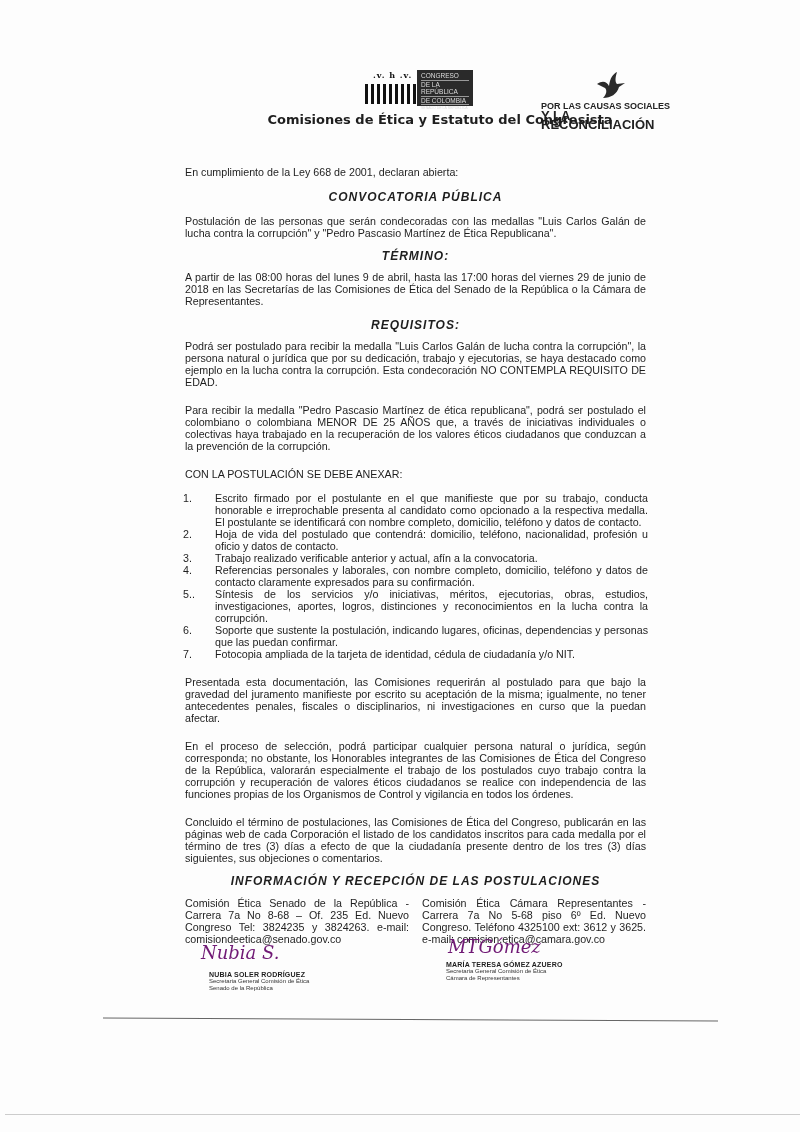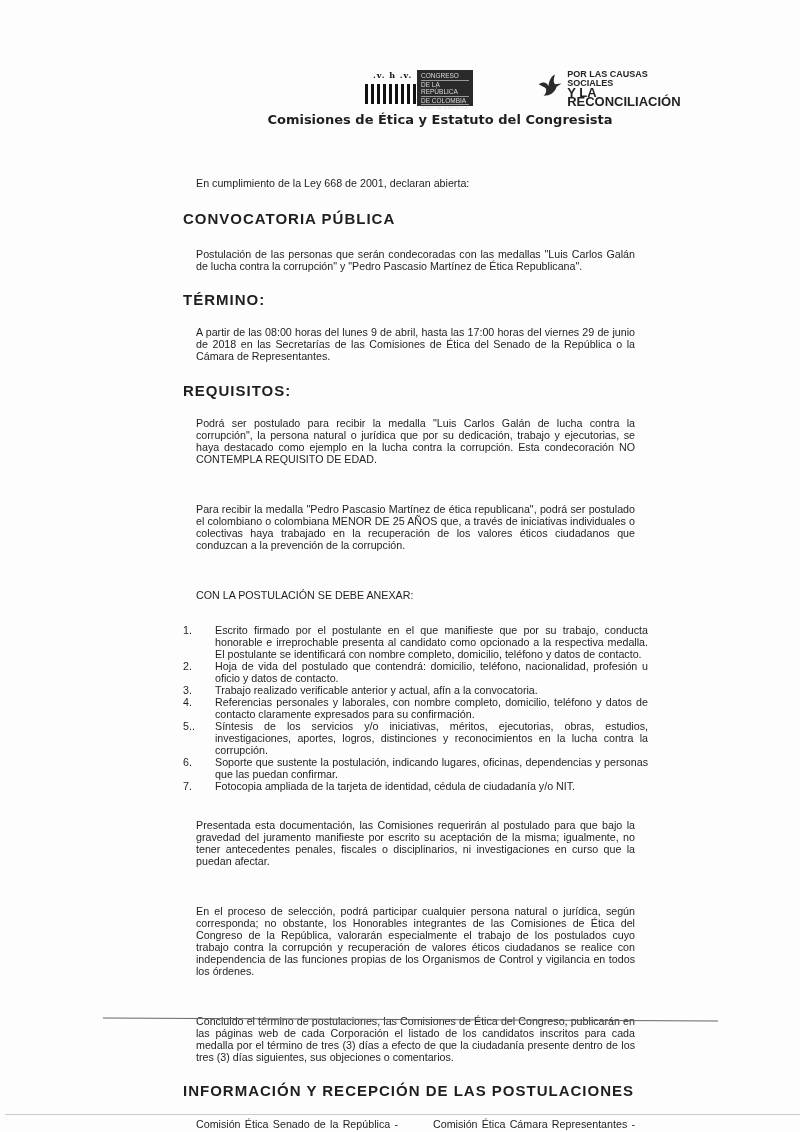--- a/index.html
+++ b/index.html
@@ -10,29 +10,29 @@
   .page { position: absolute; left: 0; top: 0; width: 684px; height: 1132px; }
   .header-logos { position: absolute; top: 70px; left: 365px; width: 320px; height: 40px; }
   .congreso-logo { position: absolute; left: 0; top: 0; height: 36px; display: flex; align-items: stretch; }
   .logo-bars { width: 52px; height: 36px; position: relative; }
   .logo-bars .dots { position: absolute; top: 0; left: 8px; font-size: 8px; font-weight: bold; letter-spacing: 1px; color: #111; font-family: "DejaVu Serif", serif; }
   .logo-bars .bars { position: absolute; bottom: 2px; left: 0; width: 52px; height: 20px;
     background: repeating-linear-gradient(90deg, #111 0 3px, transparent 3px 6px); }
   .logo-box { background: #2a2a2a; color: #ddd; font-size: 6.5px; line-height: 7.5px; padding: 2px 4px; width: 48px; }
   .logo-box div { border-bottom: 0.5px solid #999; }
   .logo-box .tiny { font-size: 3.5px; border: none; }
-  .causas-logo { position: absolute; left: 172px; top: 0; display: flex; align-items: flex-start; }
+  .causas-logo { position: absolute; left: 172px; top: 0; display: flex; align-items: center; flex-direction: column; }
   .dove { width: 32px; height: 32px; }
   .causas-text { font-size: 9px; font-weight: bold; line-height: 9px; color: #222; margin-left: 4px; }
   .causas-text .big { font-size: 13px; }
   .subtitle { position: absolute; top: 112px; left: 0; width: 800px; text-align: center; font-size: 13px; font-weight: bold; font-family: "DejaVu Sans", sans-serif; padding-left: 80px; box-sizing: border-box; }
   .h1 { position: absolute; top: 141px; left: 205px; font-size: 13.5px; font-weight: bold; letter-spacing: 1.3px; }
   .content { position: absolute; left: 183px; top: 164px; width: 465px; font-size: 10.7px; line-height: 12px; }
-  .content p { margin: 13px; text-align: justify; }
-  .h2 { text-align: left; font-weight: bold; font-size: 15px; letter-spacing: 1px; }
+  .content p { margin: 2px; text-align: justify; }
+  .h2 { text-align: center; font-weight: bold; font-size: 12px; letter-spacing: 1px; font-style: italic; }
   .list-item { display: flex; text-align: justify; }
   .list-item .num { display: inline-block; width: 32px; flex: none; }
   .contact-cols { display: flex; justify-content: space-between; }
   .contact-col { width: 228px; text-align: justify; }
   .contact-col a { color: #1e1e1e; }
   .signature { position: relative; height: 50px; }
   .sig-scribble { position: absolute; left: 18px; top: 0; font-family: "DejaVu Serif", serif; font-style: italic; font-size: 18px; color: #701a75; }
   .sig-name { position: absolute; font-weight: bold; font-size: 7px; letter-spacing: 0.2px; }
   .sig-role { position: absolute; font-size: 6px; line-height: 7px; color: #333; }
   .bottom-line { position: absolute; left: 103px; top: 1019px; width: 615px; height: 1px; background: #666; transform: rotate(0.3deg); }

